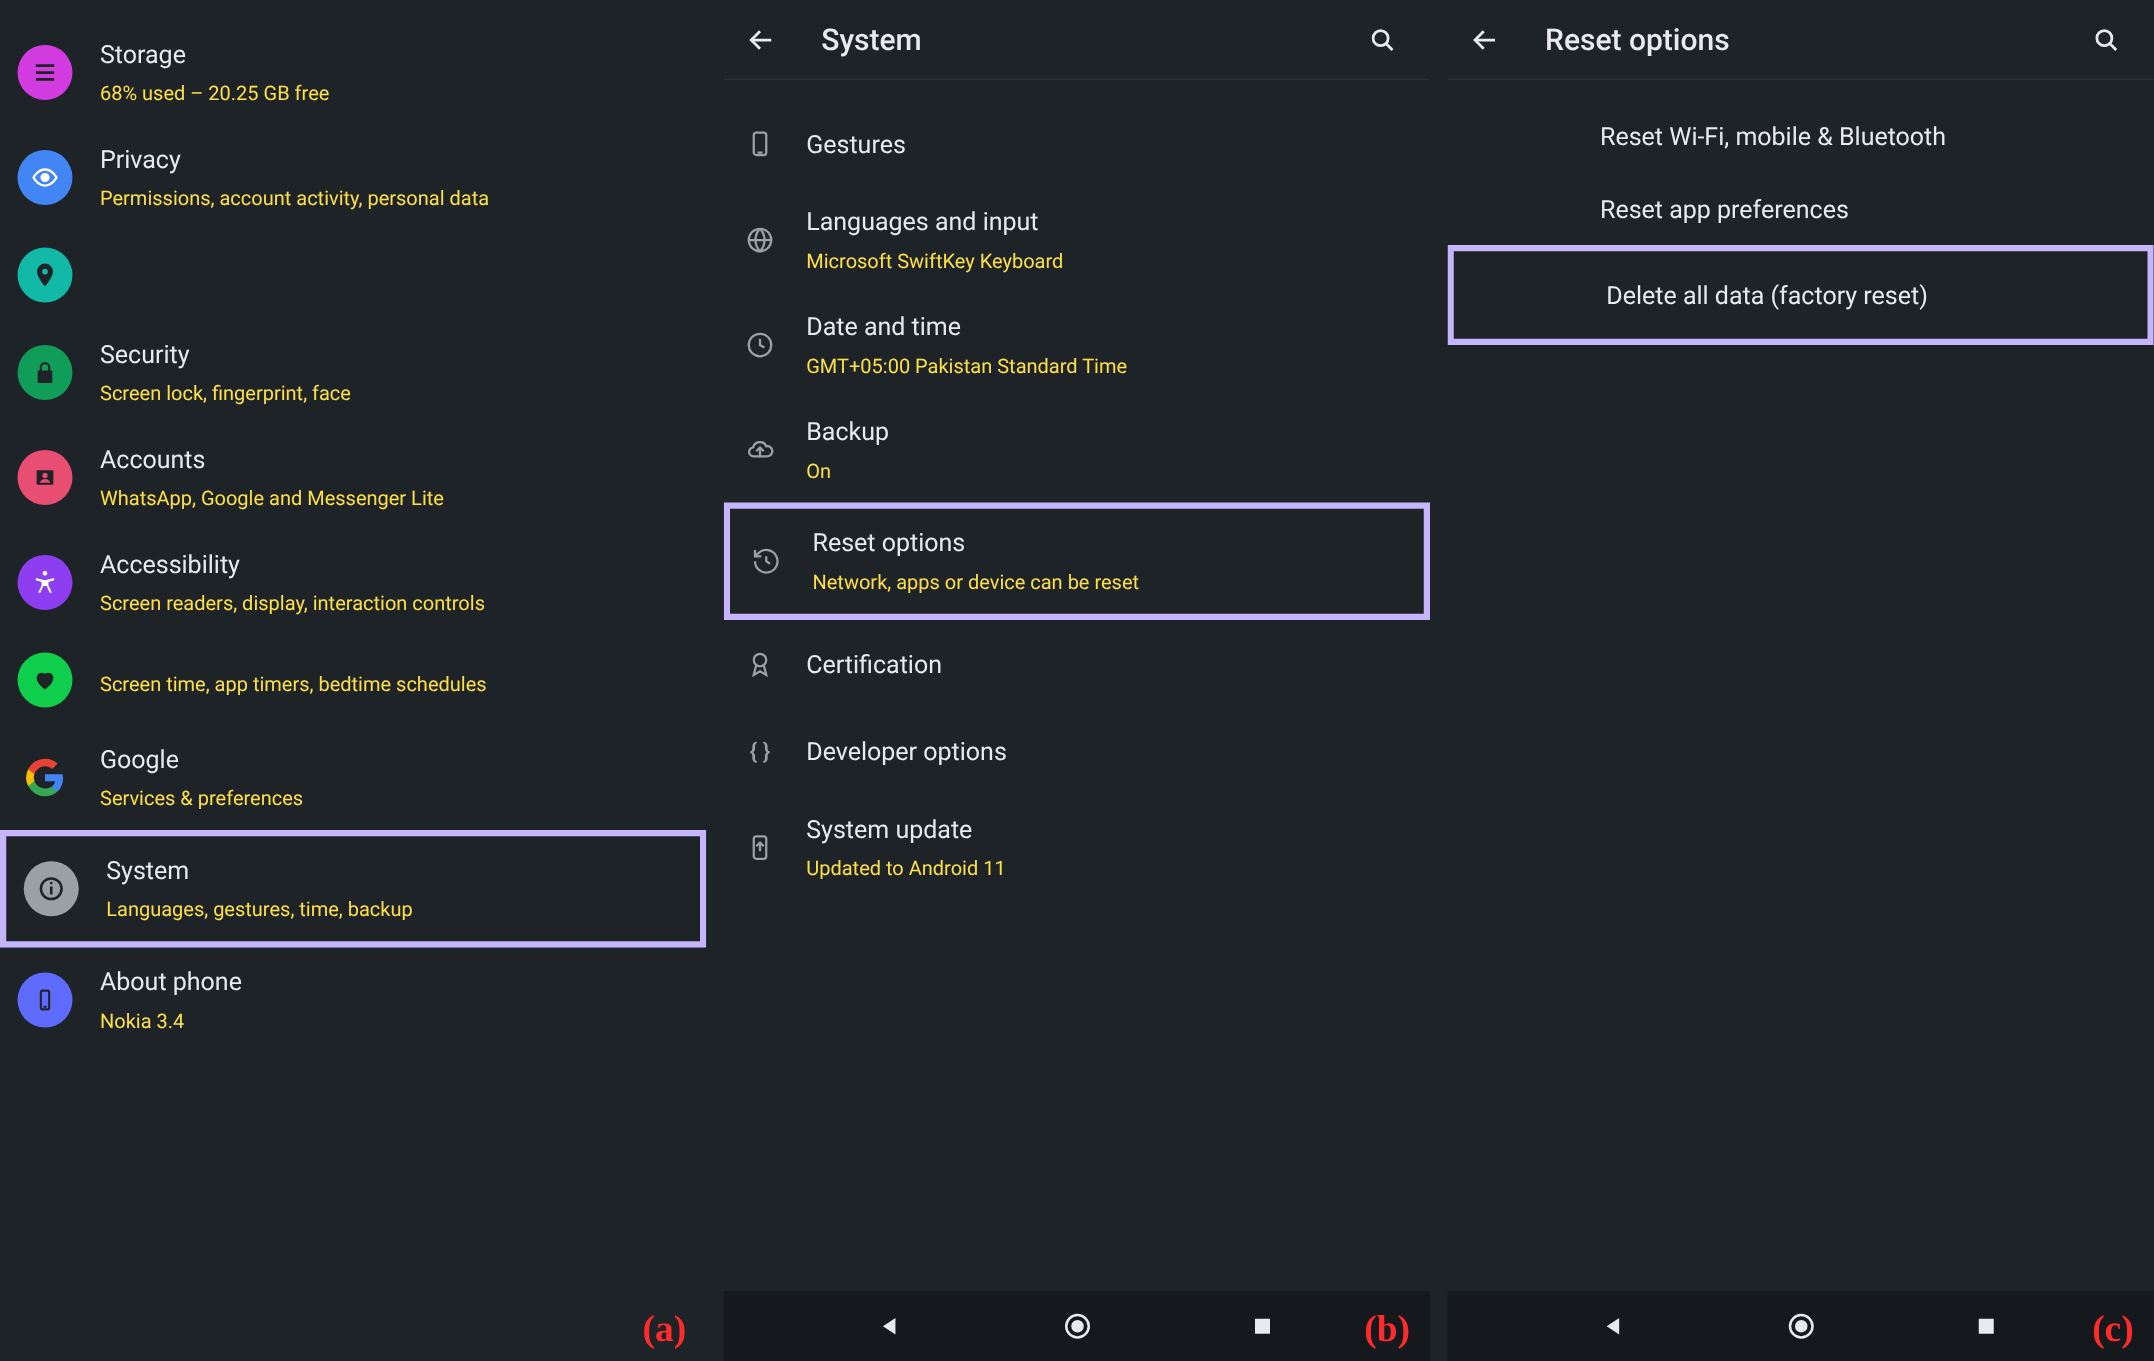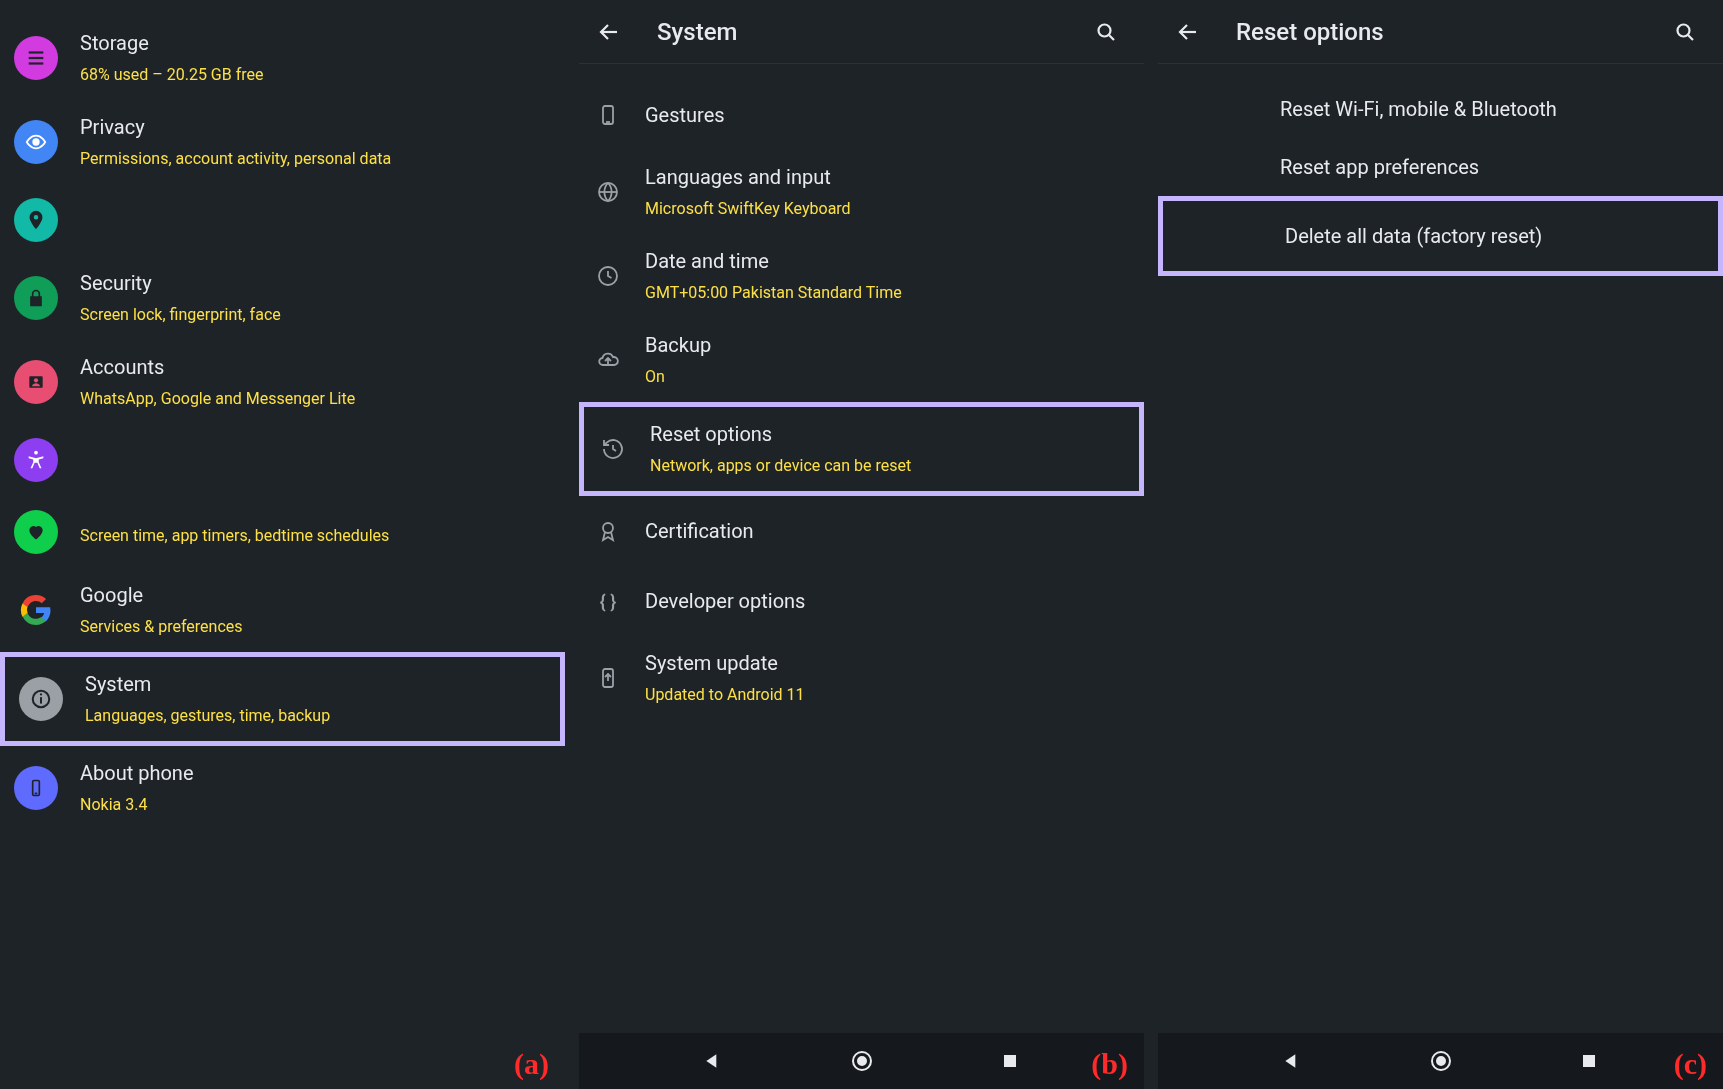--- a/index.html
+++ b/index.html
@@ -164,20 +164,24 @@
         <div class="sub">WhatsApp, Google and Messenger Lite</div>
       </div>
     </div>
     <div class="row">
       <div class="iconwrap" style="background:#8c3ef0">
         <svg width="22" height="22" viewBox="0 0 24 24" fill="#fff">
             <circle cx="12" cy="4" r="2"></circle>
             <path d="M4 8l8 2 8-2v2l-5 1.5v3L18 21h-2l-2.5-6h-3L8 21H6l3-6.5v-3L4 10V8z"></path>
           </svg>
       </div>
+      <div class="texts">
+        <div class="title">Accessibility</div>
+        <div class="sub">Screen readers, display, interaction controls</div>
+      </div>
     </div>
     <div class="row">
       <div class="iconwrap" style="background:#0fce4c">
         <svg width="20" height="20" viewBox="0 0 24 24" fill="#1e2328">
             <path d="M12 21s-8-5.5-8-11a5 5 0 0 1 8-4 5 5 0 0 1 8 4c0 5.5-8 11-8 11z"></path>
           </svg>
       </div>
       <div class="texts">
         <div class="sub">Screen time, app timers, bedtime schedules</div>
       </div>

